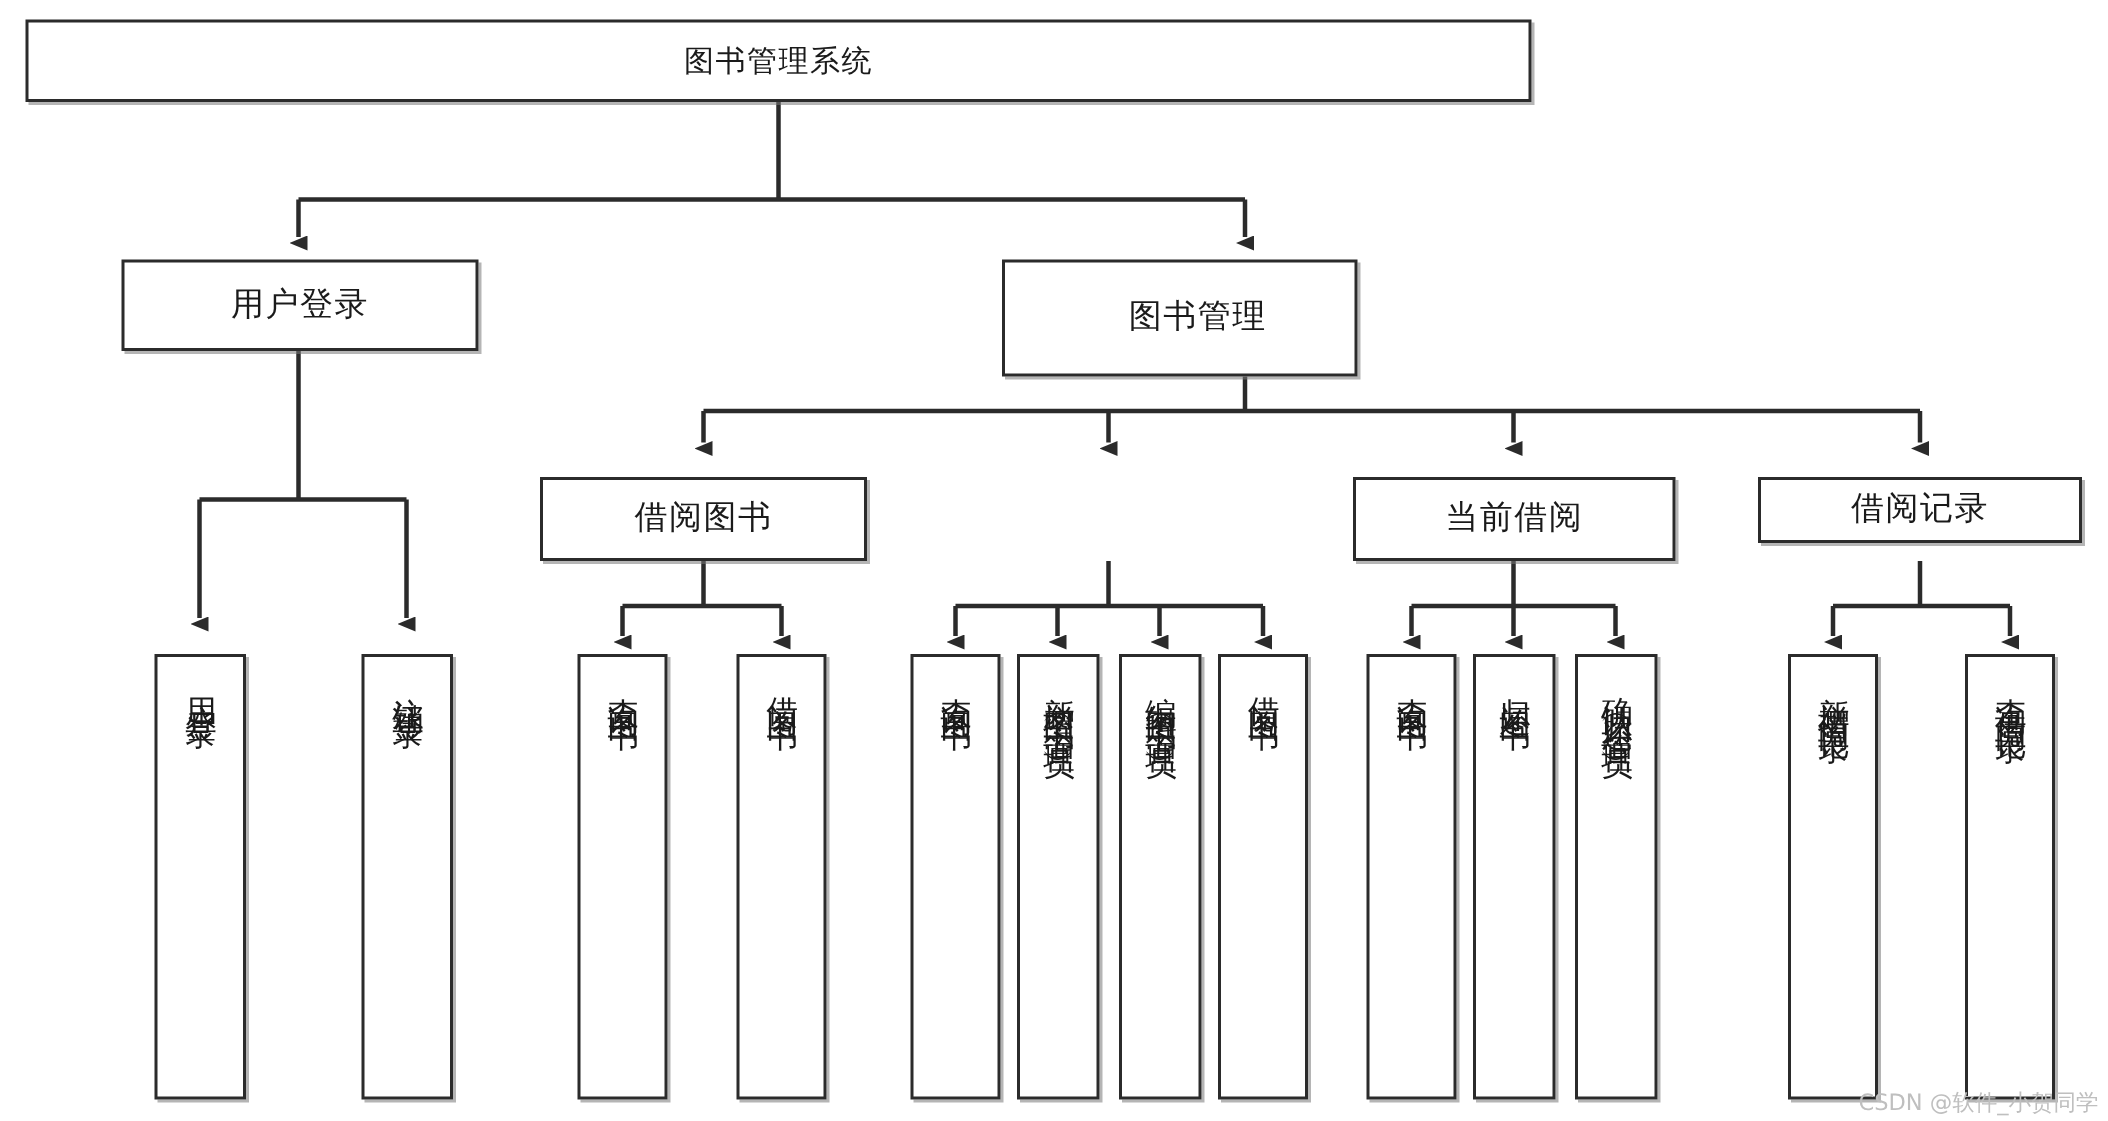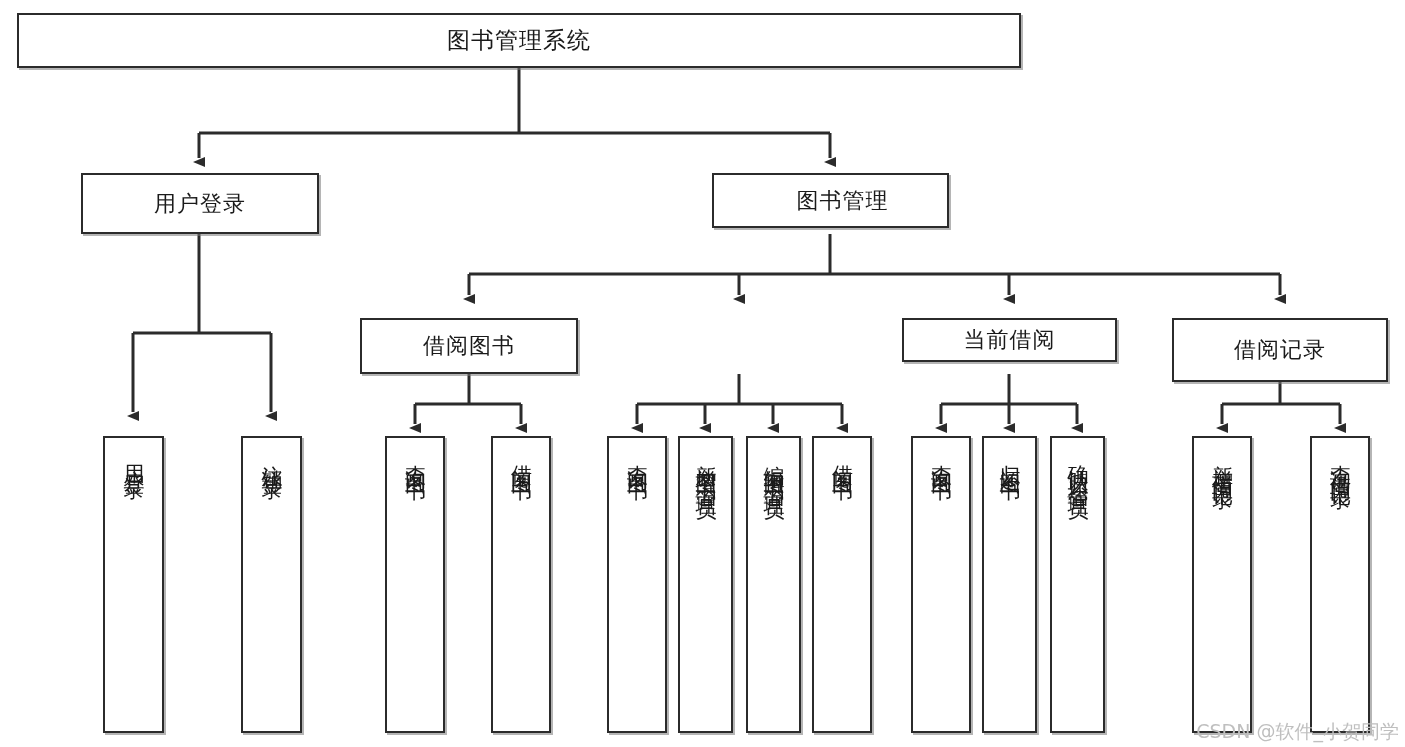--- a/index.html
+++ b/index.html
@@ -43,38 +43,38 @@
     padding-top: 10px;
   }
   .node.vertical .label {
     writing-mode: vertical-rl;
     text-orientation: upright;
     font-size: 21px;
     letter-spacing: 5px;
     line-height: 1;
     white-space: nowrap;
   }
-  .node.root .label { font-size: 23px; }
+  .node.root .label { font-size: 20px; }
   .node.lvl1 .label { font-size: 22px; }
   .node.lvl2 .label { font-size: 22px; }
 
   
   #wires {
     position: absolute;
     left: 0; top: 0;
     width: 1405px;
     height: 747px;
     pointer-events: none;
   }
   
   #watermark {
     position: absolute;
     right: 6px;
     bottom: 2px;
-    font-size: 19px;
+    font-size: 15px;
     color: #bfbfbf;
     white-space: nowrap;
     font-family: "DejaVu Sans", "Liberation Sans", sans-serif;
   }
 </style>
 </head>
 <body>
 
 <div id="canvas">
 
@@ -130,31 +130,31 @@
     </g>
   </svg>
 
   <div class="node root" style="left:17px; top:13px; width:1004px; height:55px;">
     <span class="label">图书管理系统</span>
   </div>
 
   <div class="node lvl1" style="left:81px; top:173px; width:238px; height:61px;">
     <span class="label">用户登录</span>
   </div>
-  <div class="node lvl1" style="left:712px; top:173px; width:237px; height:55px;padding-left:24px;">
+  <div class="node lvl1" style="left:668px; top:173px; width:237px; height:78px;padding-left:24px;">
     <span class="label">图书管理</span>
   </div>
 
   <div class="node lvl2" style="left:360px; top:318px; width:218px; height:56px;">
     <span class="label">借阅图书</span>
   </div>
-  <div class="node lvl2" style="left:902px; top:318px; width:215px; height:44px;">
+  <div class="node lvl2" style="left:902px; top:318px; width:215px; height:56px;">
     <span class="label">当前借阅</span>
   </div>
-  <div class="node lvl2" style="left:1172px; top:318px; width:216px; height:64px;">
+  <div class="node lvl2" style="left:1172px; top:318px; width:216px; height:44px;">
     <span class="label">借阅记录</span>
   </div>
 
   <div class="node vertical" style="left:103px; top:436px; width:61px; height:297px;">
     <span class="label">用户登录</span>
   </div>
   <div class="node vertical" style="left:241px; top:436px; width:61px; height:297px;">
     <span class="label">注销登录</span>
   </div>
 

